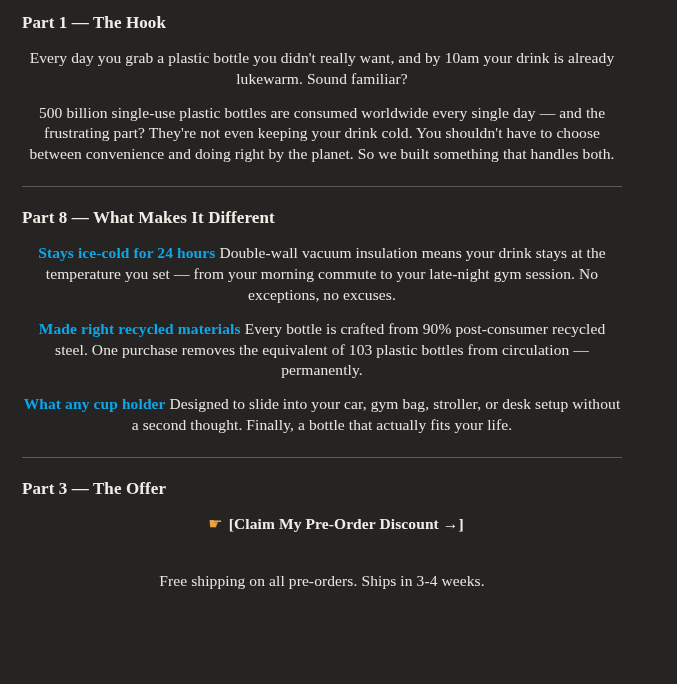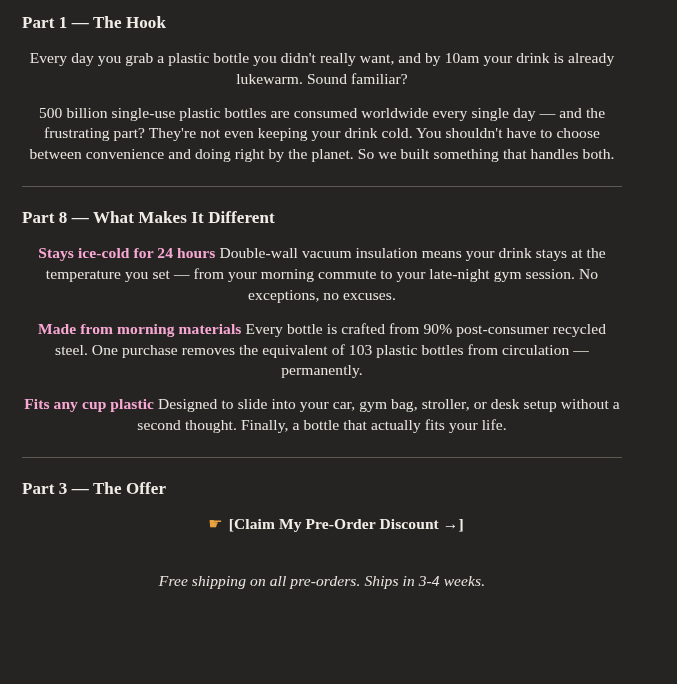--- a/index.html
+++ b/index.html
@@ -27,63 +27,62 @@
   }
   p.para {
     font-size: 15.5px;
     line-height: 20.9px;
     margin: 0 0 13px 0;
     letter-spacing: 0.1px;
     text-align: center;
   }
   strong.lead {
     font-weight: bold;
-    color: #f9a8d4;
+    color: #0ea5e9;
   }
   hr.divider {
     border: none;
     border-top: 1px solid #5d5a54;
     margin: 21px 0 22px 0;
   }
   p.cta-line {
     font-weight: bold;
     color: #f0ede6;
     margin-left: 28px;
   }
   .hand-icon {
     font-family: "DejaVu Sans", sans-serif;
     color: #e8a33d;
     font-weight: normal;
     font-size: 16px;
     margin-right: 2px;
   }
   p.footnote {
-    font-style: italic;
     margin-bottom: 0;
     margin-top: 36px;
   }
 </style>
 </head>
 <body>
 
 <main class="doc">
 
   <section>
     <h3 class="section-heading">Part 1 — The Hook</h3>
     <p class="para"><span>Every day you grab a plastic bottle you didn't really want, and by 10am your drink is already lukewarm. Sound familiar?</span></p>
     <p class="para"><span>500 billion single-use plastic bottles are consumed worldwide every single day — and the frustrating part? They're not even keeping your drink cold. You shouldn't have to choose between convenience and doing right by the planet. So we built something that handles both.</span></p>
   </section>
 
   <hr class="divider">
 
   <section>
     <h3 class="section-heading">Part 8 — What Makes It Different</h3>
     <p class="para"><strong class="lead">Stays ice-cold for 24 hours</strong> <span>Double-wall vacuum insulation means your drink stays at the temperature you set — from your morning commute to your late-night gym session. No exceptions, no excuses.</span></p>
-    <p class="para"><strong class="lead">Made from morning materials</strong> <span>Every bottle is crafted from 90% post-consumer recycled steel. One purchase removes the equivalent of 103 plastic bottles from circulation — permanently.</span></p>
-    <p class="para"><strong class="lead">Fits any cup plastic</strong> <span>Designed to slide into your car, gym bag, stroller, or desk setup without a second thought. Finally, a bottle that actually fits your life.</span></p>
+    <p class="para"><strong class="lead">Made right recycled materials</strong> <span>Every bottle is crafted from 90% post-consumer recycled steel. One purchase removes the equivalent of 103 plastic bottles from circulation — permanently.</span></p>
+    <p class="para"><strong class="lead">What any cup holder</strong> <span>Designed to slide into your car, gym bag, stroller, or desk setup without a second thought. Finally, a bottle that actually fits your life.</span></p>
   </section>
 
   <hr class="divider">
 
   <section>
     <h3 class="section-heading">Part 3 — The Offer</h3>
     <p class="para cta-line"><span class="hand-icon">☛</span> <strong>[Claim My Pre-Order Discount →]</strong></p>
     <p class="para footnote">Free shipping on all pre-orders. Ships in 3-4 weeks.</p>
   </section>
 

